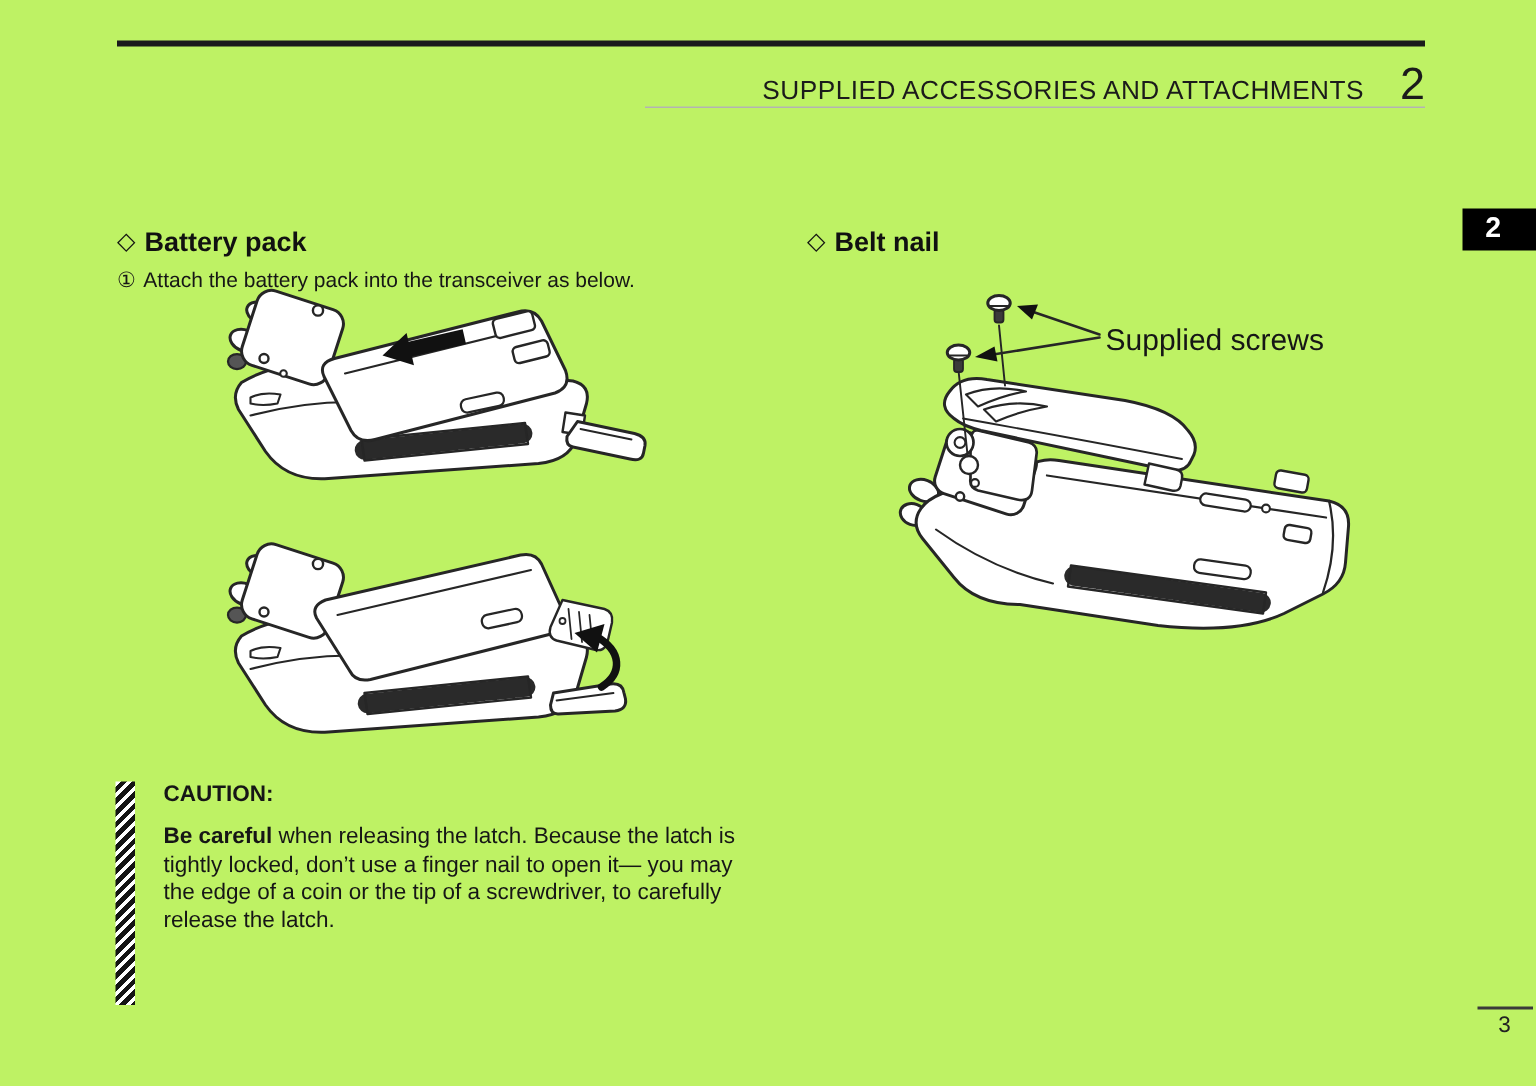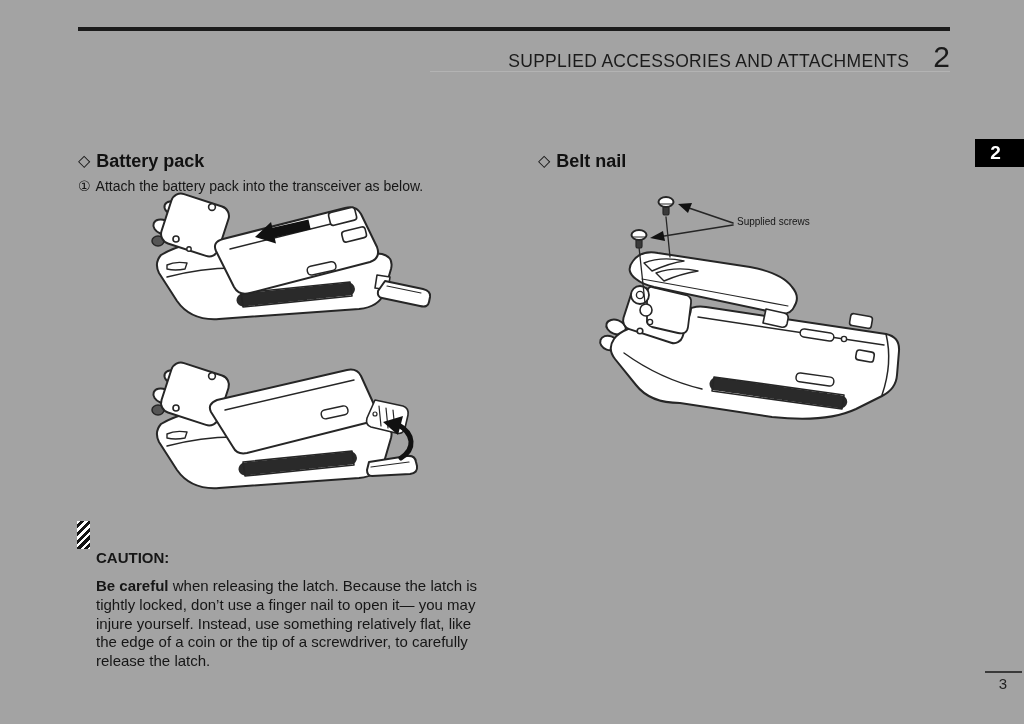--- a/index.html
+++ b/index.html
@@ -1,17 +1,17 @@
 <!DOCTYPE html>
 <html><head>
 <meta charset="utf-8">
 <style>
   html,body{margin:0;padding:0;background:#e8e8e8;}
   .page{
-    position:relative;width:1024px;height:724px;background:#a3a3a3;
+    position:relative;width:1024px;height:724px;background:#bef264;
     font-family:"Liberation Sans","DejaVu Sans",sans-serif;color:#141414;
     overflow:hidden;margin:0 auto;
   }
   .abs{position:absolute;}
   .nowrap{white-space:nowrap;}
   
   .rule-thick{left:78px;top:27px;width:872px;height:4px;background:#1b1b1b;}
   .header-row{left:78px;top:40px;width:872px;display:flex;justify-content:flex-end;align-items:baseline;}
   .header-title{font-size:17.5px;letter-spacing:0.3px;color:#1b1b1b;}
   .header-chapter{font-size:30px;margin-left:24px;color:#1b1b1b;}
@@ -19,30 +19,30 @@
   
   .chapter-tab{left:975px;top:139px;width:49px;height:28px;background:#000;color:#fff;
     font-size:19px;font-weight:bold;display:flex;align-items:center;justify-content:center;
     padding-right:8px;box-sizing:border-box;}
   
   .sec-head{font-size:18px;font-weight:bold;color:#111;}
   .sec-head .dia{font-weight:normal;font-size:16px;margin-right:6px;position:relative;top:-1px;}
   .step,.intro{font-size:14px;line-height:19px;color:#161616;}
   .stepnum{margin-right:5px;}
   
-  .caution{left:77px;top:521px;width:434px;height:150px;display:flex;flex-direction:column;}
+  .caution{left:77px;top:521px;width:434px;height:150px;display:flex;}
   .hatch{width:13px;height:149px;background:repeating-linear-gradient(135deg,#ffffff 0 2.5px,#141414 2.5px 5.5px);}
   .caution-text{margin-left:19px;font-size:15px;line-height:18.8px;color:#161616;}
   .caution-text .line{white-space:nowrap;}
   .caution-title{font-weight:bold;}
   .b{font-weight:bold;}
   .gap{height:9px;}
   
   .illus{overflow:visible;}
-  .callout-label{font-size:10px;color:#161616;white-space:nowrap;}
+  .callout-label{font-size:20px;color:#161616;white-space:nowrap;}
   
   .footer-line{left:985px;top:671px;width:37px;height:2px;background:#3a3a3a;}
   .footer-num{left:983px;top:675px;width:40px;text-align:center;font-size:15px;color:#222;}
   svg{display:block;}
 </style>
 </head>
 <body>
 
 <div class="page">
 
@@ -149,21 +149,20 @@
     </g>
   </svg>
 
   <div class="abs caution">
     <div class="hatch"></div>
     <div class="caution-text">
       <div class="line caution-title">CAUTION:</div>
       <div class="gap"></div>
       <div class="line"><span class="b">Be careful</span><span> when releasing the latch. Because the latch is</span></div>
       <div class="line">tightly locked, don’t use a finger nail to open it— you may</div>
-      <div class="line">injure yourself. Instead, use something relatively flat, like</div>
       <div class="line">the edge of a coin or the tip of a screwdriver, to carefully</div>
       <div class="line">release the latch.</div>
     </div>
   </div>
 
   <div class="abs sec-head nowrap" style="left:538px;top:151px;">
     <span class="dia">◇</span><span>Belt nail</span>
   </div>
 
   <div class="abs" style="left:600px;top:193px;width:318px;height:228px;">

